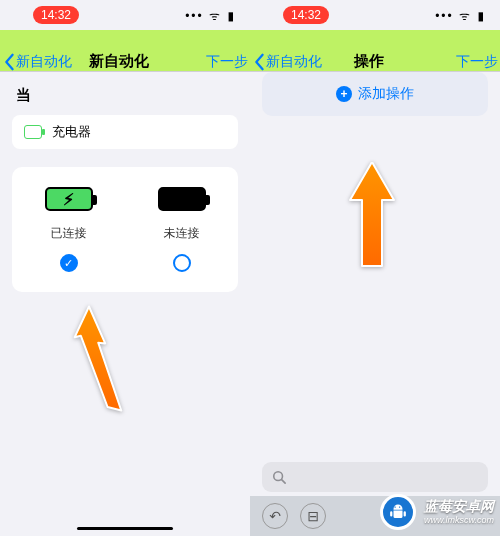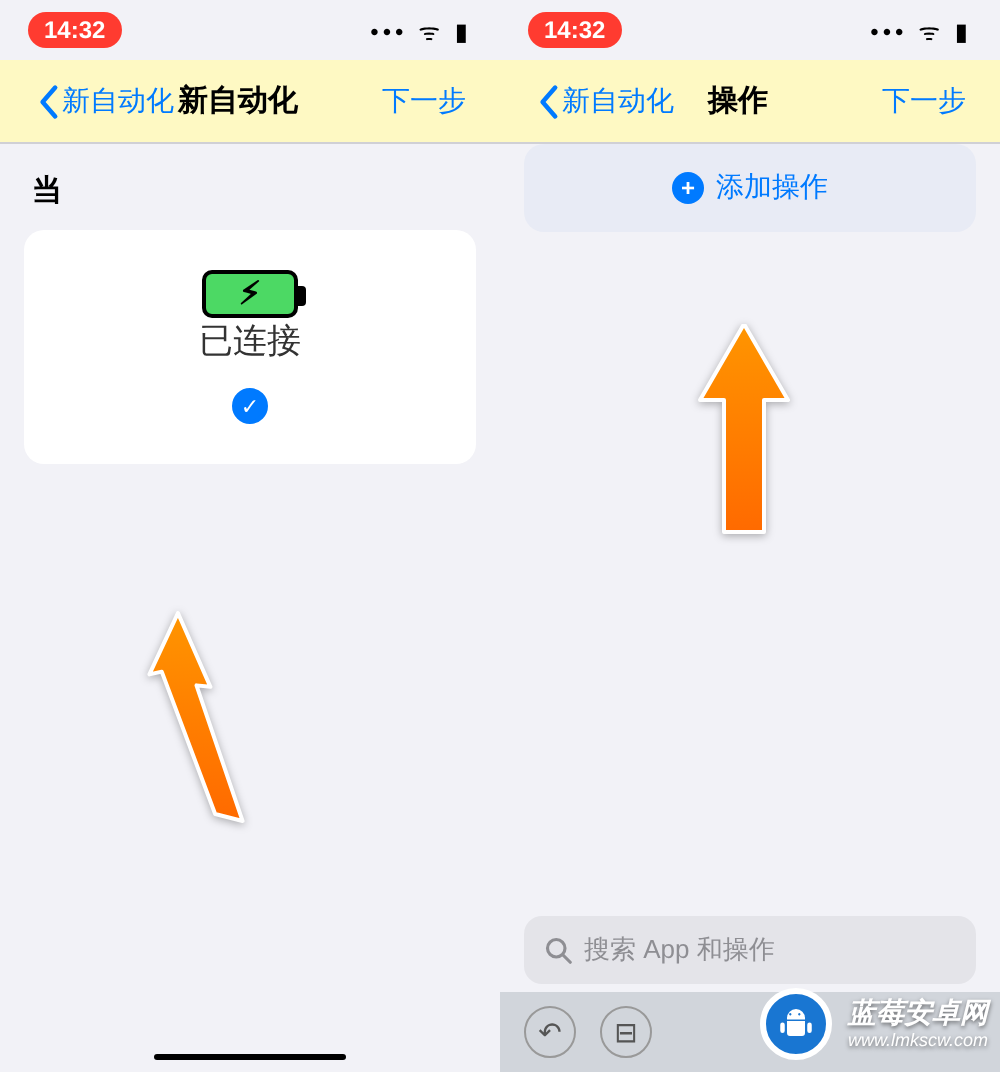--- a/index.html
+++ b/index.html
@@ -1,37 +1,37 @@
 <!DOCTYPE html>
 <html><head>
 <meta charset="utf-8">
 <style>
   * { margin: 0; padding: 0; box-sizing: border-box; }
   body { font-family: -apple-system, "PingFang SC", sans-serif; background: #333; width: 500px; height: 536px; display: flex; position: relative; }
   .phone { width: 250px; height: 536px; background: #f2f2f7; display: flex; flex-direction: column; }
   .status-bar { height: 30px; display: flex; align-items: center; padding: 0 14px; background: #f2f2f7; position: relative; }
-  .time-badge { background: #ff3b30; color: #fff; border-radius: 11px; padding: 2px 8px; font-size: 12px; font-weight: 700; }
+  .time-badge { background: #ff3b30; color: #fff; border-radius: 11px; padding: 2px 8px; font-size: 12px; font-weight: 400; margin-left: 19px; }
   .status-icons { margin-left: auto; font-size: 12px; letter-spacing: 2px; }
-  .nav { height: 42px; display: flex; align-items: center; padding: 0 17px; border-bottom: 0.5px solid #d0d0d5; background: #fef9c3; }
+  .nav { height: 42px; display: flex; align-items: flex-end; padding: 0 2px; border-bottom: 0.5px solid #d0d0d5; background: #bef264; }
   .back { display: flex; align-items: center; color: #007aff; font-size: 14px; }
   .back svg { width: 14px; height: 18px; }
   .nav-title { flex: 1; text-align: center; font-size: 15px; font-weight: 600; margin-left: -30px; }
   .next { color: #007aff; font-size: 14px; margin-left: 10px; }
   .content { flex: 1; overflow: hidden; position: relative; }
   .when { font-size: 15px; font-weight: 600; padding: 14px 16px 10px; }
   .chip { background: #fff; border-radius: 8px; margin: 0 12px 18px; padding: 8px 12px; display: flex; align-items: center; font-size: 13px; }
   .chip .ic { width: 18px; height: 14px; border: 1.5px solid #4cd964; border-radius: 3px; margin-right: 10px; position: relative; }
   .chip .ic::after { content: ""; position: absolute; right: -4px; top: 3px; width: 3px; height: 6px; background: #4cd964; border-radius: 1px; }
   .card { background: #fff; border-radius: 10px; margin: 0 12px; padding: 20px 0 20px; display: flex; }
   .opt { flex: 1; display: flex; flex-direction: column; align-items: center; }
   .batt-conn { width: 48px; height: 24px; border: 2.5px solid #000; border-radius: 5px; position: relative; background: #4cd964; display: flex; align-items: center; justify-content: center; }
   .batt-conn::after, .batt-disc::after { content: ""; position: absolute; right: -6px; top: 6px; width: 4px; height: 10px; background: #000; border-radius: 0 2px 2px 0; }
   .bolt { color: #000; font-size: 16px; font-weight: 700; }
   .batt-disc { width: 48px; height: 24px; border: 2.5px solid #000; border-radius: 5px; position: relative; background: #000; }
-  .opt-label { font-size: 17px; margin-top: 0; color: #333; }
+  .opt-label { font-size: 12px; margin-top: 14px; color: #333; }
   .radio { width: 18px; height: 18px; border: 2px solid #007aff; border-radius: 50%; margin-top: 12px; display: flex; align-items: center; justify-content: center; }
   .radio.sel { background: #007aff; color: #fff; font-size: 11px; }
   .subtitle { font-size: 12px; color: #888; padding: 14px 16px; }
   .add-action { background: #e8ebf5; border-radius: 10px; margin: 0 12px; padding: 13px; display: flex; align-items: center; justify-content: center; color: #007aff; font-size: 14px; font-weight: 500; }
   .add-action .plus { width: 16px; height: 16px; background: #007aff; border-radius: 50%; color: #fff; display: inline-flex; align-items: center; justify-content: center; margin-right: 6px; font-size: 12px; font-weight: 700; }
   .search { position: absolute; bottom: 44px; left: 12px; right: 12px; background: #e4e4e9; border-radius: 9px; padding: 8px 10px; display: flex; align-items: center; color: #8e8e93; font-size: 13px; }
   .search svg { width: 14px; height: 14px; margin-right: 6px; }
   .kb-row { position: absolute; bottom: 0; left: 0; right: 0; height: 40px; background: #d1d5db; display: flex; align-items: center; padding: 0 12px; gap: 12px; }
   .kb-btn { width: 26px; height: 26px; border: 1px solid #999; border-radius: 50%; display: flex; align-items: center; justify-content: center; color: #555; font-size: 14px; }
   .home-ind { position: absolute; bottom: 6px; left: 50%; transform: translateX(-50%); width: 96px; height: 3px; background: #000; border-radius: 2px; }
@@ -57,27 +57,36 @@
       <svg viewBox="0 0 12 20">
           <path d="M10 2 L3 10 L10 18" stroke="#007aff" stroke-width="2.5" fill="none" stroke-linecap="round" stroke-linejoin="round"></path>
         </svg>
       <span>新自动化</span>
     </div>
     <div class="nav-title">新自动化</div>
     <div class="next">下一步</div>
   </div>
   <div class="content">
     <div class="when">当</div>
+    <div class="chip">
+      <span class="ic"></span>
+      <span>充电器</span>
+    </div>
     <div class="card">
       <div class="opt">
         <div class="batt-conn">
             <span class="bolt">⚡︎</span>
           </div>
         <div class="opt-label">已连接</div>
         <div class="radio sel">✓</div>
+      </div>
+      <div class="opt">
+        <div class="batt-disc"></div>
+        <div class="opt-label">未连接</div>
+        <div class="radio"></div>
       </div>
     </div>
     <div class="arrow" style="left:64px; top:230px;">
       <svg width="70" height="110" viewBox="0 0 70 110">
         <defs>
             <linearGradient id="g1" x1="0" y1="0" x2="0" y2="1">
               <stop offset="0" stop-color="#ff9500"></stop>
               <stop offset="1" stop-color="#ff6a00"></stop>
             </linearGradient>
           </defs>
@@ -117,21 +126,20 @@
             </linearGradient>
           </defs>
         <path d="M30 0 L52 38 L40 38 L40 104 L20 104 L20 38 L8 38 Z" fill="url(#g2)" stroke="#fff" stroke-width="2" stroke-linejoin="round"></path>
       </svg>
     </div>
     <div class="search">
       <svg viewBox="0 0 16 16">
           <circle cx="7" cy="7" r="5" stroke="#8e8e93" stroke-width="1.8" fill="none"></circle>
           <line x1="11" y1="11" x2="15" y2="15" stroke="#8e8e93" stroke-width="1.8" stroke-linecap="round"></line>
         </svg>
-      <span>搜索 App 和操作</span>
     </div>
     <div class="kb-row">
       <span class="kb-btn">↶</span>
       <span class="kb-btn">⊟</span>
     </div>
   </div>
 </div>
 
 <div class="watermark">
   <div class="wm-logo">

